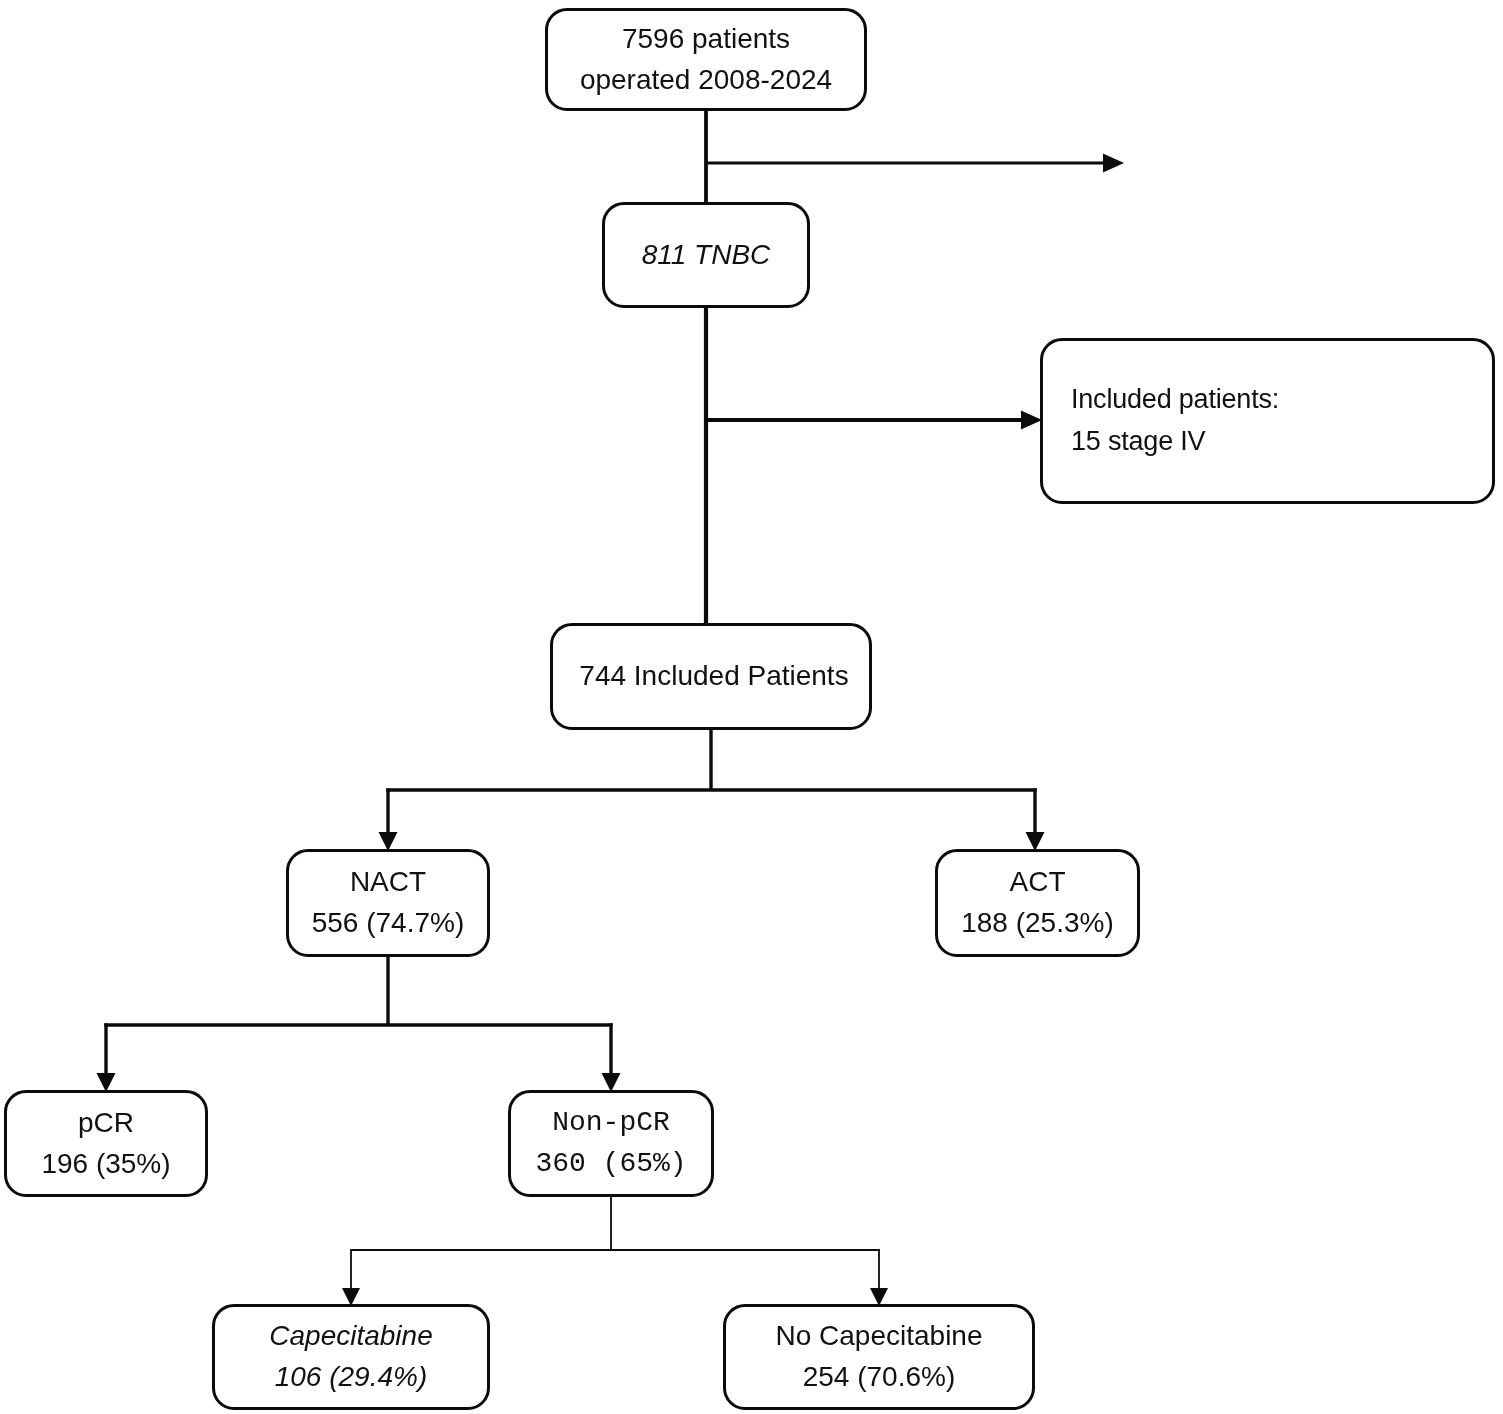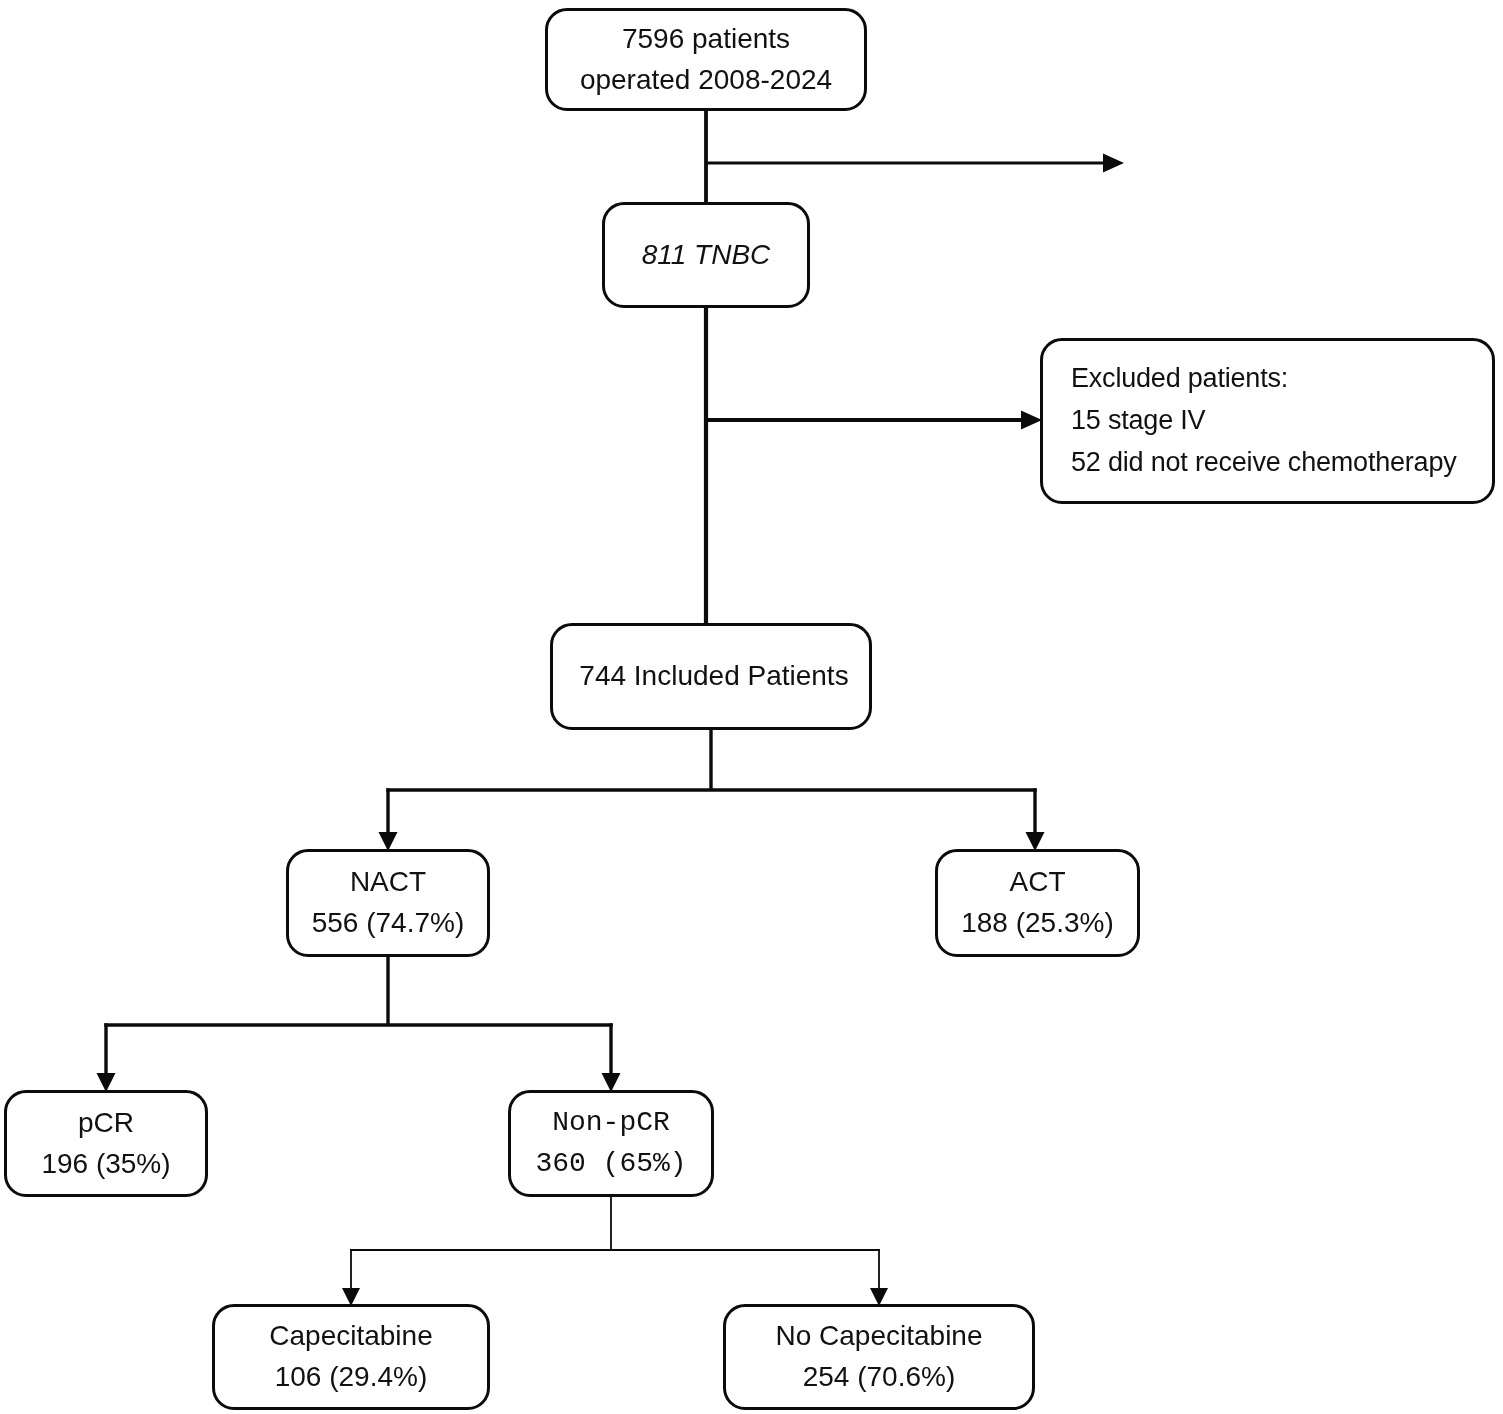--- a/index.html
+++ b/index.html
@@ -41,21 +41,21 @@
   .n-tnbc            { left: 602px;  top: 202px;  width: 208px; height: 106px; font-style: italic; }
   .n-excluded        { left: 1040px; top: 338px;  width: 455px; height: 166px;
                        align-items: flex-start; text-align: left;
                        padding-left: 28px; font-size: 27px; line-height: 1.55;
                        letter-spacing: -0.2px; }
   .n-included        { left: 550px;  top: 623px;  width: 322px; height: 107px; padding-left: 6px; }
   .n-nact            { left: 286px;  top: 849px;  width: 204px; height: 108px; }
   .n-act             { left: 935px;  top: 849px;  width: 205px; height: 108px; }
   .n-pcr             { left: 4px;    top: 1090px; width: 204px; height: 107px; justify-content: center; }
   .n-non_pcr         { left: 508px;  top: 1090px; width: 206px; height: 107px; font-family: Liberation Mono, monospace; }
-  .n-capecitabine    { left: 212px;  top: 1304px; width: 278px; height: 106px; }
+  .n-capecitabine    { left: 212px;  top: 1304px; width: 278px; height: 106px; font-style: italic; }
   .n-no_capecitabine { left: 723px;  top: 1304px; width: 312px; height: 106px; }
 </style>
 </head>
 <body>
 
 <div class="canvas">
 
   <svg class="connectors" viewBox="0 0 1503 1414" xmlns="http://www.w3.org/2000/svg" fill="none" stroke="#0b0b0b">
 
     <g>
@@ -108,23 +108,22 @@
     <span class="ln">7596 patients</span>
     <span class="ln">operated 2008-2024</span>
   </div>
 
 
   <div class="node n-tnbc">
     <span class="ln">811 TNBC</span>
   </div>
 
   <div class="node n-excluded">
-    <span class="ln">Excluded patients:</span>
+    <span class="ln">Included patients:</span>
     <span class="ln">15 stage IV</span>
-    <span class="ln">52 did not receive chemotherapy</span>
   </div>
 
   <div class="node n-included">
     <span class="ln">744 Included Patients</span>
   </div>
 
   <div class="node n-nact">
     <span class="ln">NACT</span>
     <span class="ln">556 (74.7%)</span>
   </div>

